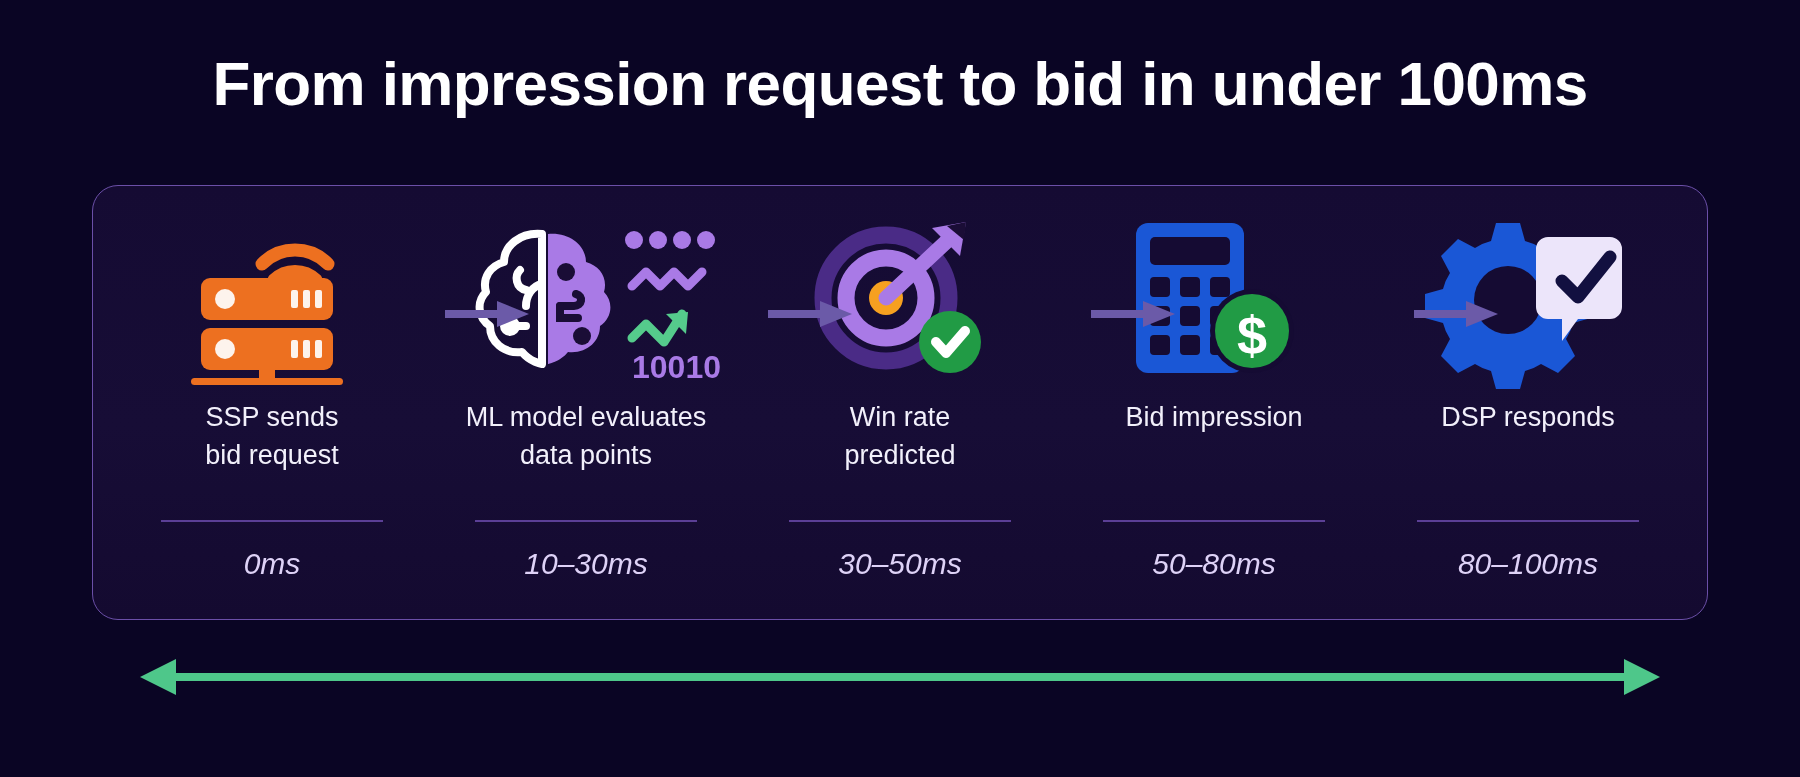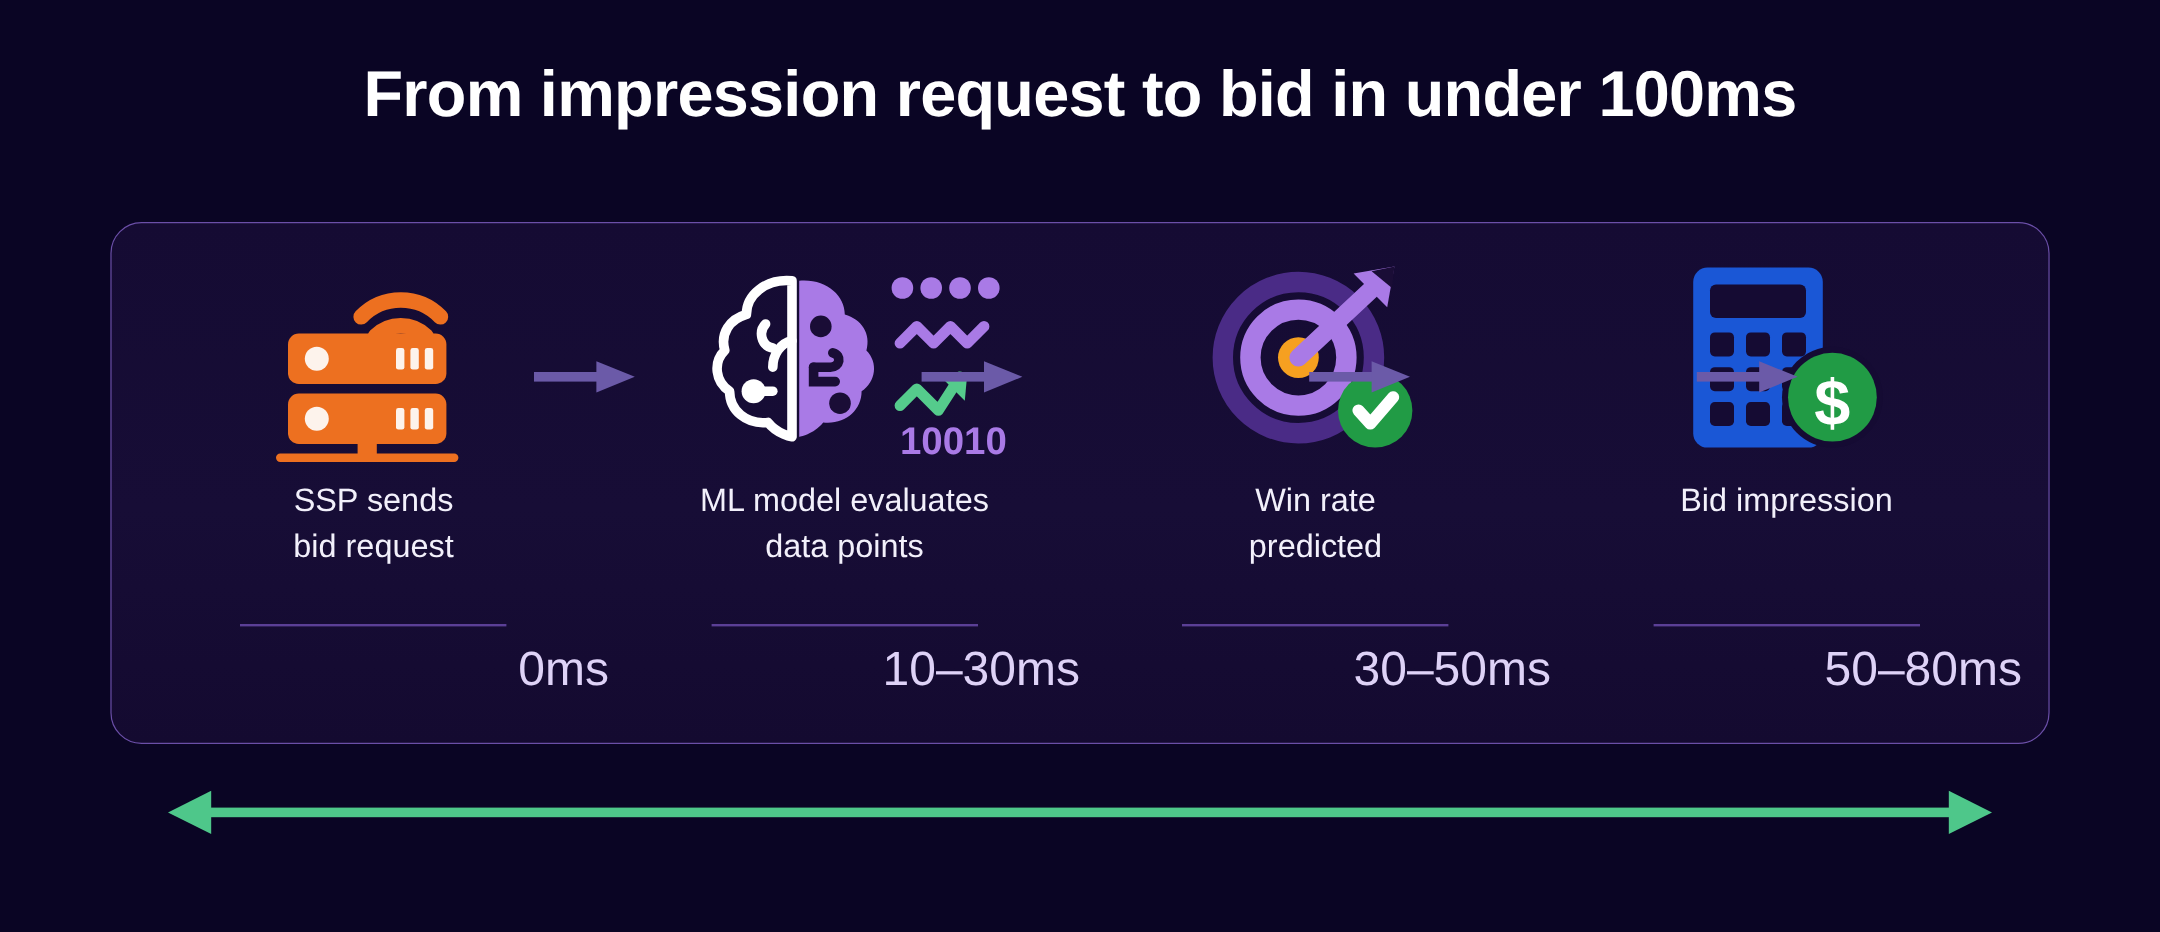--- a/index.html
+++ b/index.html
@@ -14,21 +14,21 @@
     width: 1800px; height: 777px;
     background: #0a0524;
   }
 
   
   .title {
     position: absolute;
     top: 48px; left: 0; right: 0;
     text-align: center;
     color: #ffffff;
-    font-size: 54px;
+    font-size: 62px;
     font-weight: bold;
     letter-spacing: -0.6px;
     white-space: nowrap;
   }
 
   
   .card {
     position: absolute;
     left: 92px; top: 185px;
     width: 1616px; height: 435px;
@@ -79,23 +79,24 @@
     transform: translateX(-50%);
     width: 222px;
     height: 2px;
     background: #5b3f96;
   }
 
   .step-time {
     position: absolute;
     bottom: 38px;
     left: 0; right: 0;
-    text-align: right;
+    text-align: center;
     color: #ded2f7;
-    font-size: 40px;
+    font-size: 30px;
+    font-style: italic;
   }
 
   
   .connector {
     position: absolute;
     top: 113px;
     width: 84px; height: 30px;
     z-index: 4;
   }
   .c1 { left: 352px; }
@@ -241,20 +242,41 @@
             <text x="124" y="137" text-anchor="middle" fill="#ffffff" font-family="Liberation Sans, sans-serif" font-size="54" font-weight="bold">$</text>
           </svg>
         </div>
         <div class="step-label">
           <span>Bid impression</span>
         </div>
         <div class="rule"></div>
         <div class="step-time">50–80ms</div>
       </div>
 
+      <div class="step">
+        <div class="icon-wrap">
+          <svg width="196" height="158" viewBox="0 0 196 158">
+
+            <path d="M66 4 h24 l5 18 a52 52 0 0 1 16 7 l17-9 17 17 -9 17 a52 52 0 0 1 7 16 l18 5 v24 l-18 5
+                     a52 52 0 0 1 -7 16 l9 17 -17 17 -17-9 a52 52 0 0 1 -16 7 l-5 18 h-24 l-5-18
+                     a52 52 0 0 1 -16-7 l-17 9 -17-17 9-17 a52 52 0 0 1 -7-16 l-18-5 v-24 l18-5
+                     a52 52 0 0 1 7-16 l-9-17 17-17 17 9 a52 52 0 0 1 16-7 Z" fill="#1a57d6"></path>
+            <circle cx="78" cy="81" r="34" fill="#150b33"></circle>
+
+            <path d="M118 18 h62 a12 12 0 0 1 12 12 v58 a12 12 0 0 1 -12 12 h-32 l-16 22 v-22 h-14
+                     a12 12 0 0 1 -12 -12 v-58 a12 12 0 0 1 12 -12 Z" fill="#ece5fa"></path>
+            <path d="M132 62 L148 78 L180 38" stroke="#121040" stroke-width="13" fill="none" stroke-linecap="round" stroke-linejoin="round"></path>
+          </svg>
+        </div>
+        <div class="step-label">
+          <span>DSP responds</span>
+        </div>
+        <div class="rule"></div>
+        <div class="step-time">80–100ms</div>
+      </div>
 
     </div>
 
     <div class="connector c1">
       <svg width="84" height="30" viewBox="0 0 84 30">
         <rect x="0" y="11" width="58" height="8" fill="#6b5aa8"></rect>
         <path d="M52 2 L84 15 L52 28 Z" fill="#6b5aa8"></path>
       </svg>
     </div>
     <div class="connector c2">

